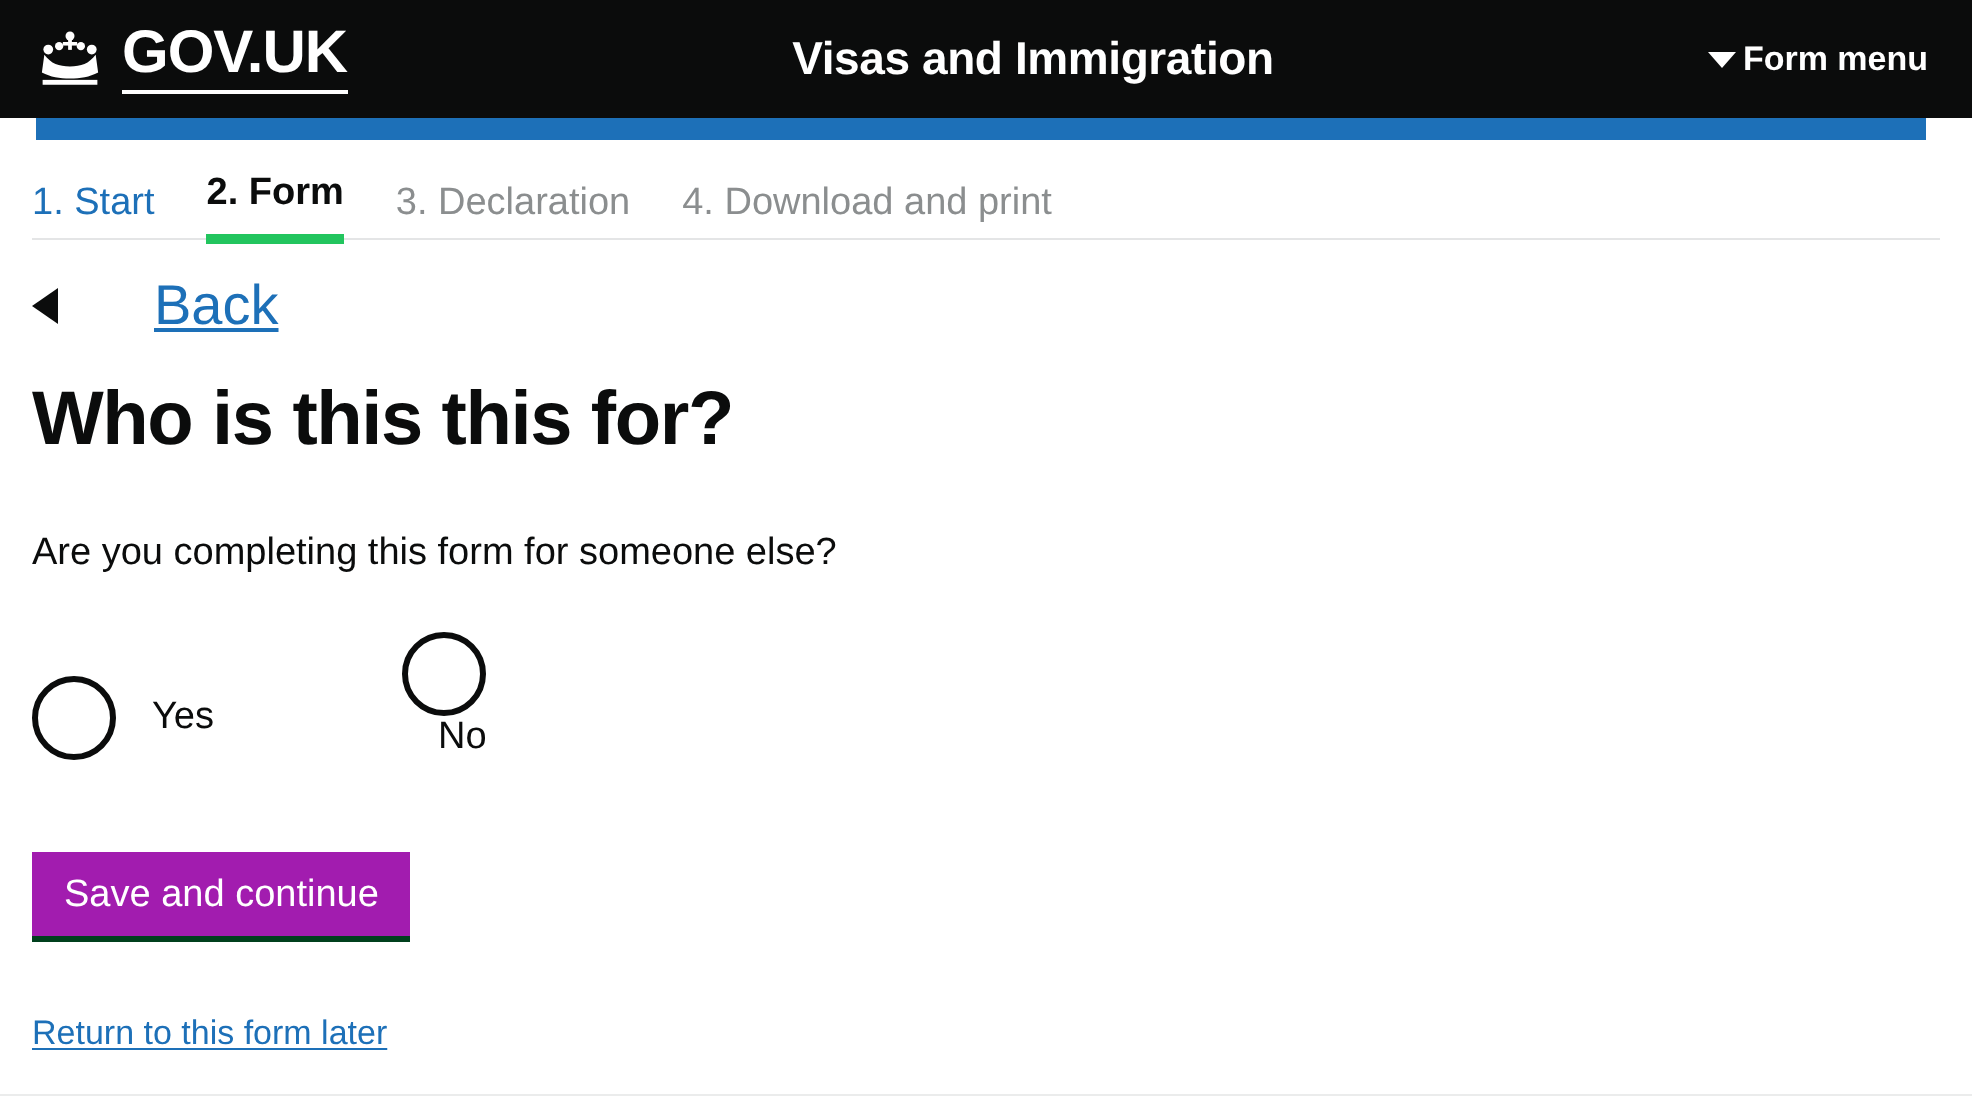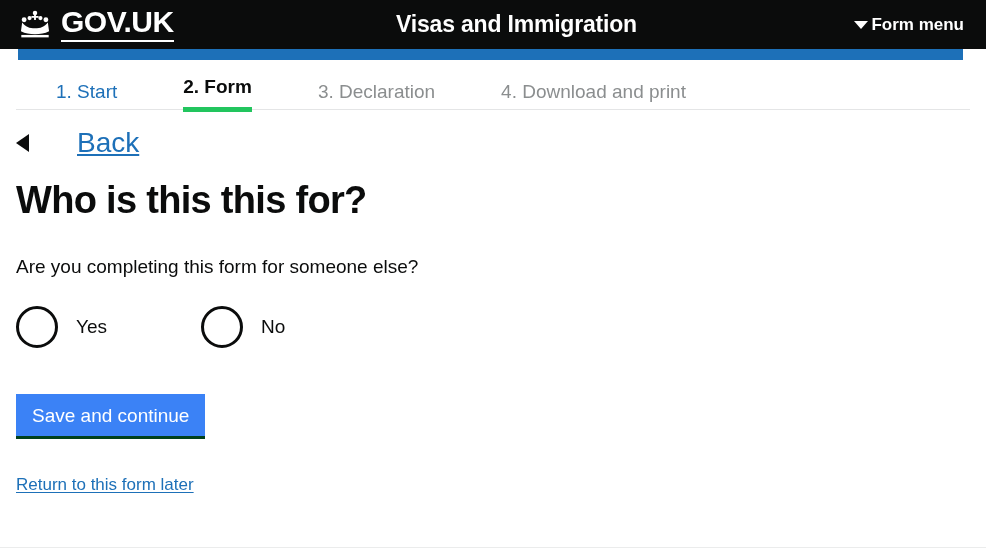--- a/index.html
+++ b/index.html
@@ -14,21 +14,21 @@
     height: 548px;
     font-family: "Liberation Sans", sans-serif;
     color: #0b0c0c;
     overflow: hidden;
     position: relative;
   }
 
   
   .gov-header {
     background: #0b0c0c;
-    height: 49px;
+    height: 59px;
     width: 100%;
     display: flex;
     align-items: center;
     position: relative;
   }
   .brand {
     display: flex;
     align-items: center;
     margin-left: 16px;
     text-decoration: none;
@@ -108,21 +108,20 @@
     align-items: flex-end;
     gap: 26px;
     font-size: 19px;
     position: relative;
     z-index: 2;
   }
   .step-item {
     padding-bottom: 9px;
     white-space: nowrap;
     cursor: pointer;
-    margin-left: 40px;
   }
   .step-item.link {
     color: #1d70b8;
   }
   .step-item.muted {
     color: #8b8e8f;
   }
   .step-item.active {
     color: #0b0c0c;
     font-weight: bold;
@@ -185,40 +184,41 @@
     align-items: flex-end;
     margin-top: 28px;
   }
   .radio-option {
     display: flex;
     align-items: center;
     cursor: pointer;
   }
   .radio-option + .radio-option {
     margin-left: 94px;
+    flex-direction: column;
   }
   .radio-circle {
     width: 42px;
     height: 42px;
     border-radius: 50%;
     border: 3px solid #0b0c0c;
     background: #ffffff;
     flex: none;
   }
   .radio-label {
     font-size: 19px;
     margin-left: 18px;
     color: #0b0c0c;
   }
 
   
   .save-button {
     display: inline-block;
     margin-top: 46px;
-    background: #3b82f6;
+    background: #a21caf;
     border: 0;
     border-bottom: 3px solid #00401d;
     color: #ffffff;
     font-family: "Liberation Sans", sans-serif;
     font-size: 19px;
     padding: 11px 16px 9px 16px;
     cursor: pointer;
   }
 
   

